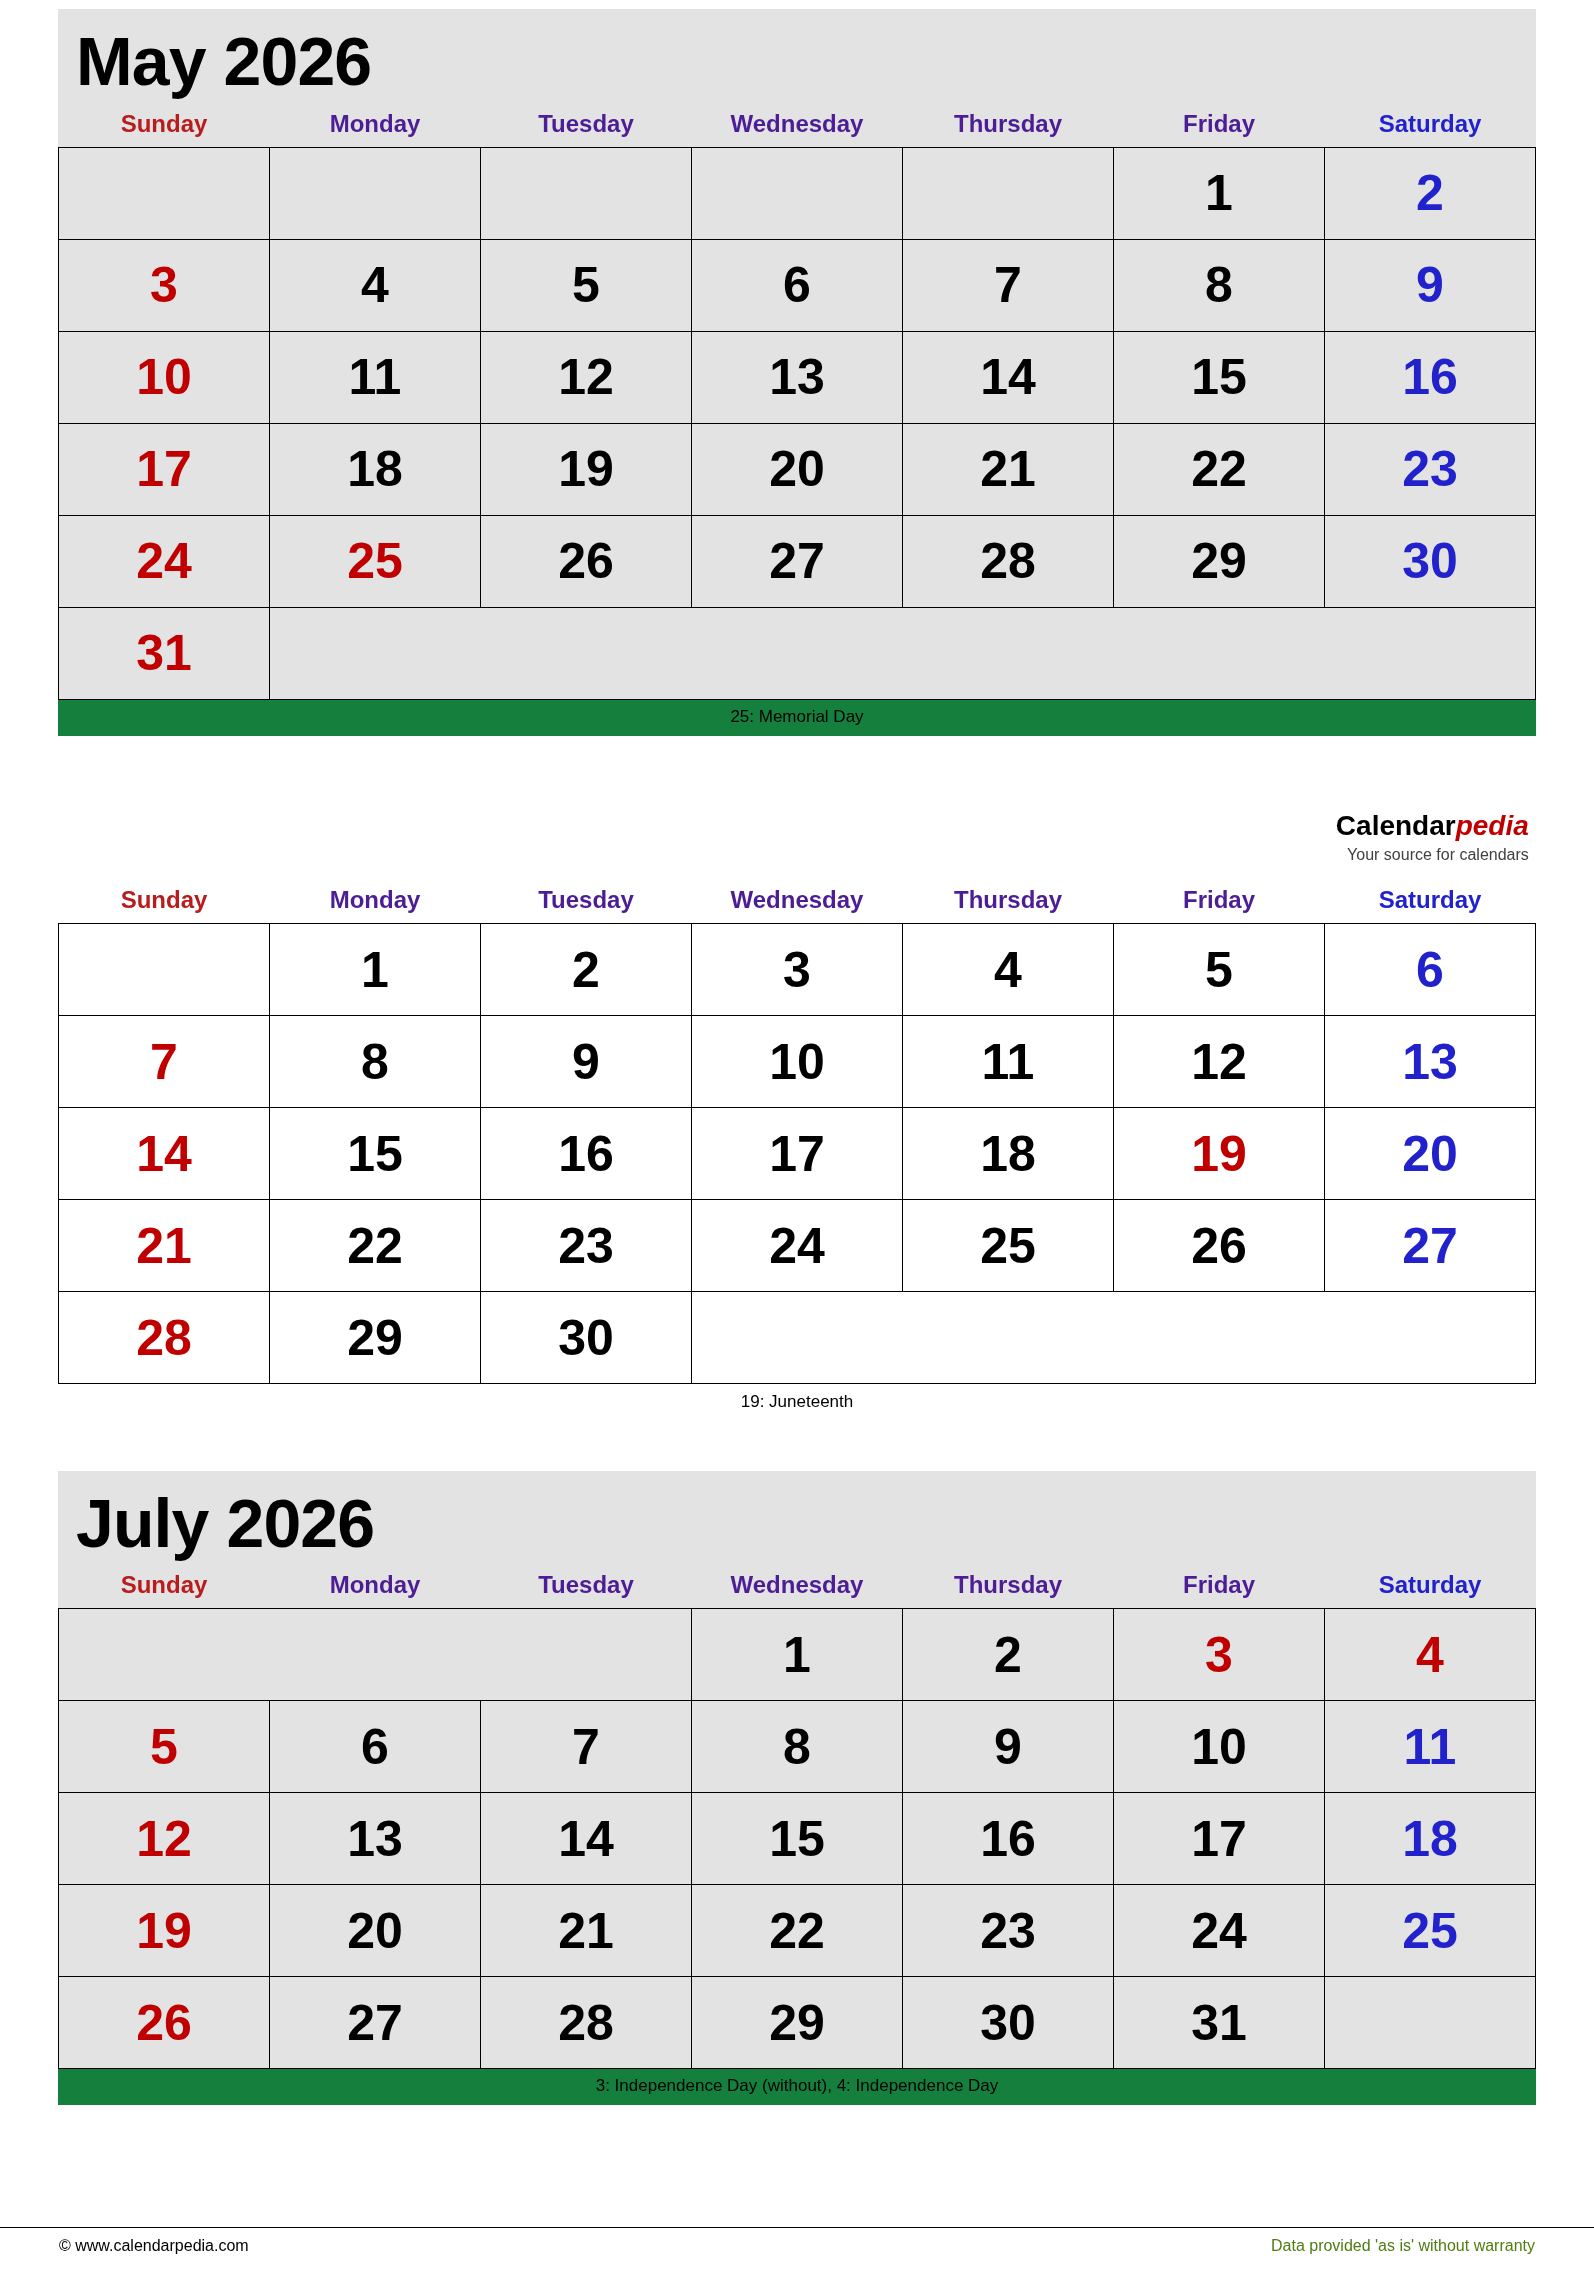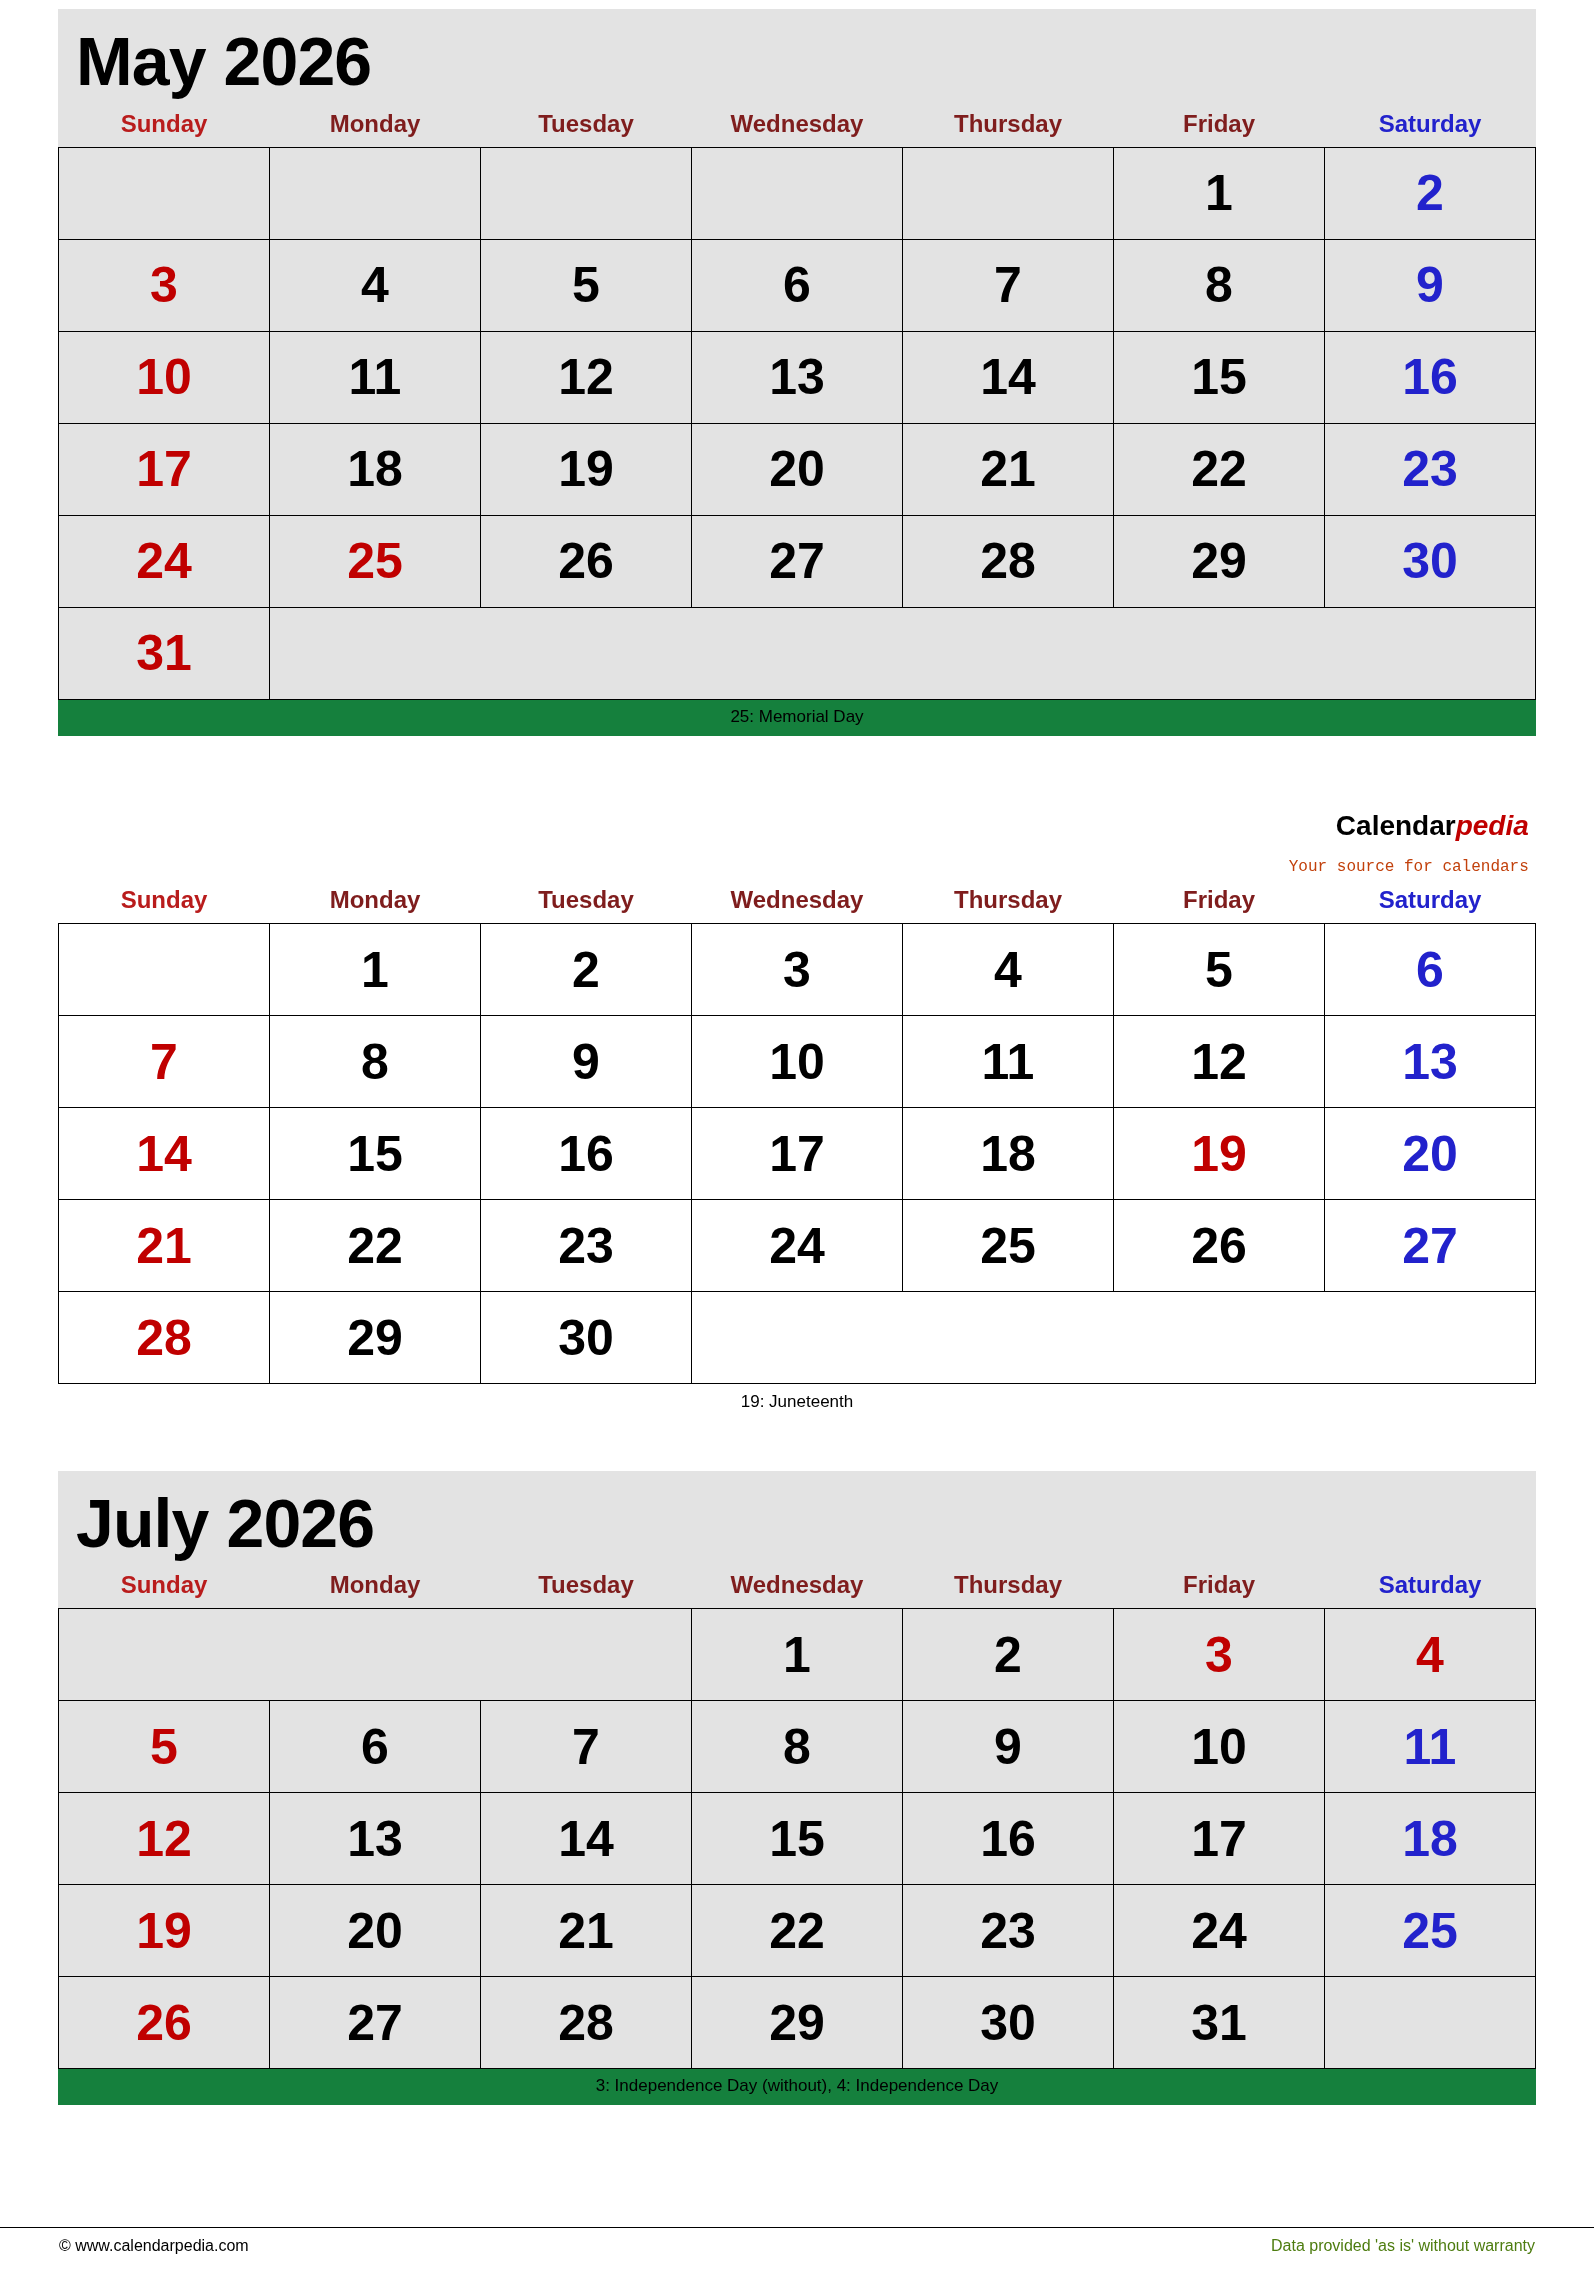--- a/index.html
+++ b/index.html
@@ -62,43 +62,42 @@
     font-weight: bold;
     color: #000000;
     white-space: nowrap;
   }
   .brand-main .pedia {
     color: #c00000;
     font-style: italic;
   }
   .brand-sub {
     font-size: 16px;
-    color: #c2410c;
+    color: #404040;
     white-space: nowrap;
-    margin-top: 19px;
-    font-family: Liberation Mono, monospace;
+    margin-top: 7px;
   }
 
   table.cal {
     width: 1478px;
     border-collapse: collapse;
     table-layout: fixed;
   }
 
   table.cal th {
     font-size: 24px;
     font-weight: bold;
     text-align: center;
     padding: 3.6px 0 9px 0;
     border: none;
     background: transparent;
   }
   th.sun { color: #b91c1c; }
   th.sat { color: #2222cc; }
-  th.wd  { color: #7f1d1d; font-weight: normal; }
+  th.wd  { color: #4c1d95; font-weight: normal; }
 
   table.cal td {
     height: 91px;
     border: 1.8px solid #000000;
     text-align: center;
     vertical-align: middle;
     font-size: 50px;
     font-weight: bold;
     padding: 0;
   }

